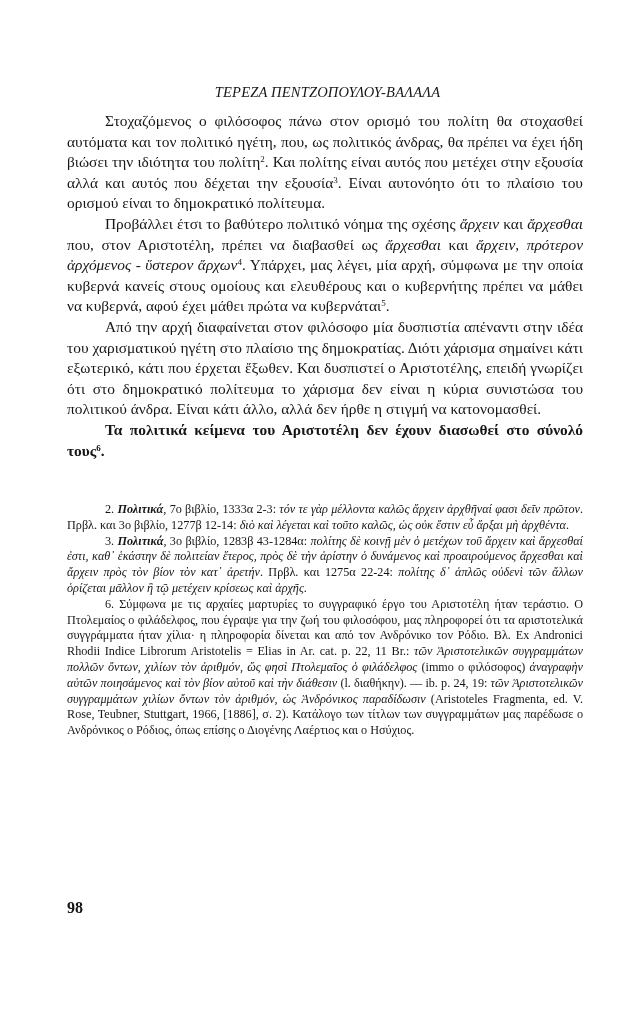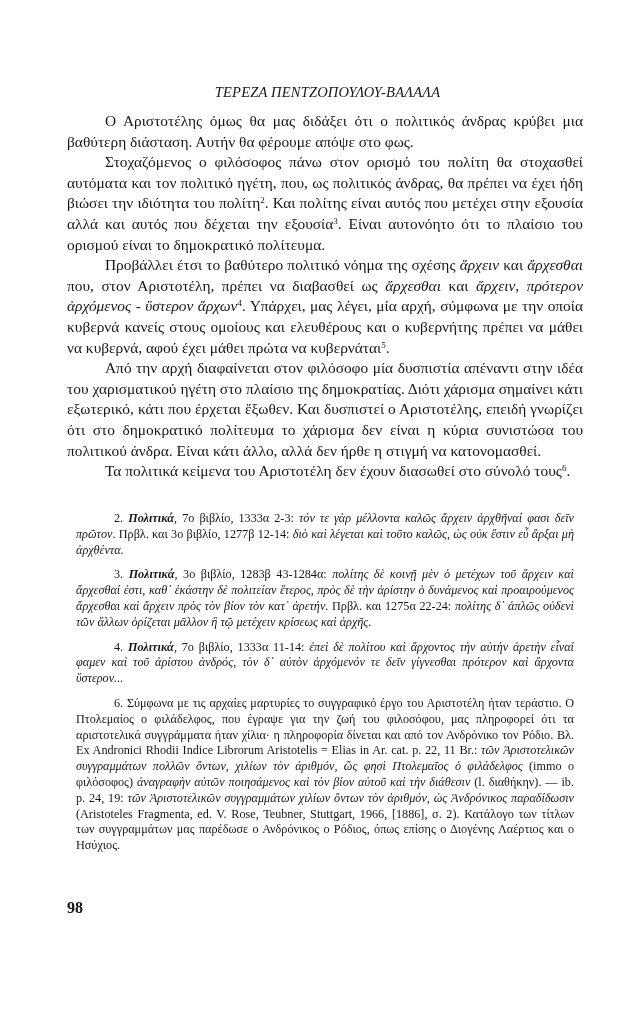--- a/index.html
+++ b/index.html
@@ -43,32 +43,33 @@
     line-height: 20.6px;
   }
   .body-text p {
     margin: 0;
     text-indent: 38px;
     text-align: justify;
   }
   .body-text p.last {
     text-align: justify;
     text-align-last: left;
+    font-weight: bold;
   }
   .footnotes {
     position: absolute;
     left: 67px;
     top: 502px;
     width: 516px;
     font-family: "Liberation Serif", serif;
     font-size: 12.2px;
     line-height: 15.8px;
   }
   .footnotes p {
-    margin: 9px;
+    margin: 0;
     text-indent: 38px;
     text-align: justify;
     font-family: Liberation Serif, serif;
   }
   .it { font-style: italic; }
   .bi { font-style: italic; font-weight: bold; }
   sup { font-size: 9px; line-height: 0; vertical-align: 5px; }
   .page-number {
     position: absolute;
     left: 67px;
@@ -79,36 +80,34 @@
   }
 </style>
 </head>
 <body>
 
 <div class="page">
 
   <div class="running-head">ΤΕΡΕΖΑ ΠΕΝΤΖΟΠΟΥΛΟΥ-ΒΑΛΑΛΑ</div>
 
   <div class="body-text">
-    <p>Ο Αριστοτέλης όμως θα μας διδάξει ότι ο πολιτικός άνδρας κρύβει μια βαθύτερη διάσταση. Αυτήν θα φέρουμε απόψε στο φως.</p>
 
     <p><span>Στοχαζόμενος ο φιλόσοφος πάνω στον ορισμό του πολίτη θα στοχασθεί αυτόματα και τον πολιτικό ηγέτη, που, ως πολιτικός άνδρας, θα πρέπει να έχει ήδη βιώσει την ιδιότητα του πολίτη</span><sup>2</sup><span>. Και πολίτης είναι αυτός που μετέχει στην εξουσία αλλά και αυτός που δέχεται την εξουσία</span><sup>3</sup><span>. Είναι αυτονόητο ότι το πλαίσιο του ορισμού είναι το δημοκρατικό πολίτευμα.</span></p>
 
     <p><span>Προβάλλει έτσι το βαθύτερο πολιτικό νόημα της σχέσης </span><span class="it">ἄρχειν</span><span> και </span><span class="it">ἄρχεσθαι</span><span> που, στον Αριστοτέλη, πρέπει να διαβασθεί ως </span><span class="it">ἄρχεσθαι</span><span> και </span><span class="it">ἄρχειν, πρότερον ἀρχόμενος - ὕστερον ἄρχων</span><sup>4</sup><span>. Υπάρχει, μας λέγει, μία αρχή, σύμφωνα με την οποία κυβερνά κανείς στους ομοίους και ελευθέρους και ο κυβερνήτης πρέπει να μάθει να κυβερνά, αφού έχει μάθει πρώτα να κυβερνάται</span><sup>5</sup><span>.</span></p>
 
     <p>Από την αρχή διαφαίνεται στον φιλόσοφο μία δυσπιστία απέναντι στην ιδέα του χαρισματικού ηγέτη στο πλαίσιο της δημοκρατίας. Διότι χάρισμα σημαίνει κάτι εξωτερικό, κάτι που έρχεται ἔξωθεν. Και δυσπιστεί ο Αριστοτέλης, επειδή γνωρίζει ότι στο δημοκρατικό πολίτευμα το χάρισμα δεν είναι η κύρια συνιστώσα του πολιτικού άνδρα. Είναι κάτι άλλο, αλλά δεν ήρθε η στιγμή να κατονομασθεί.</p>
 
     <p class="last"><span>Τα πολιτικά κείμενα του Αριστοτέλη δεν έχουν διασωθεί στο σύνολό τους</span><sup>6</sup><span>.</span></p>
   </div>
 
   <div class="footnotes">
     <p><span>2. </span><span class="bi">Πολιτικά</span><span>, 7ο βιβλίο, 1333α 2-3: </span><span class="it">τόν τε γὰρ μέλλοντα καλῶς ἄρχειν ἀρχθῆναί φασι δεῖν πρῶτον</span><span>. Πρβλ. και 3ο βιβλίο, 1277β 12-14: </span><span class="it">διὸ καὶ λέγεται καὶ τοῦτο καλῶς, ὡς οὐκ ἔστιν εὖ ἄρξαι μὴ ἀρχθέντα</span><span>.</span></p>
 
     <p><span>3. </span><span class="bi">Πολιτικά</span><span>, 3ο βιβλίο, 1283β 43-1284α: </span><span class="it">πολίτης δὲ κοινῇ μὲν ὁ μετέχων τοῦ ἄρχειν καὶ ἄρχεσθαί ἐστι, καθ᾽ ἑκάστην δὲ πολιτείαν ἕτερος, πρὸς δὲ τὴν ἀρίστην ὁ δυνάμενος καὶ προαιρούμενος ἄρχεσθαι καὶ ἄρχειν πρὸς τὸν βίον τὸν κατ᾽ ἀρετήν</span><span>. Πρβλ. και 1275α 22-24: </span><span class="it">πολίτης δ᾽ ἁπλῶς οὐδενὶ τῶν ἄλλων ὁρίζεται μᾶλλον ἢ τῷ μετέχειν κρίσεως καὶ ἀρχῆς</span><span>.</span></p>
 
-    <p><span>4. </span><span class="bi">Πολιτικά</span><span>, 7ο βιβλίο, 1333α 11-14: </span><span class="it">ἐπεὶ δὲ πολίτου καὶ ἄρχοντος τὴν αὐτὴν ἀρετὴν εἶναί φαμεν καὶ τοῦ ἀρίστου ἀνδρός, τὸν δ᾽ αὐτὸν ἀρχόμενόν τε δεῖν γίγνεσθαι πρότερον καὶ ἄρχοντα ὕστερον...</span></p>
 
 
     <p><span>6. </span><span>Σύμφωνα με τις αρχαίες μαρτυρίες το συγγραφικό έργο του Αριστοτέλη ήταν τεράστιο. Ο Πτολεμαίος ο φιλάδελφος, που έγραψε για την ζωή του φιλοσόφου, μας πληροφορεί ότι τα αριστοτελικά συγγράμματα ήταν χίλια· η πληροφορία δίνεται και από τον Ανδρόνικο τον Ρόδιο. Βλ. Ex Andronici Rhodii Indice Librorum Aristotelis = Elias in Ar. cat. p. 22, 11 Br.: </span><span class="it">τῶν Ἀριστοτελικῶν συγγραμμάτων πολλῶν ὄντων, χιλίων τὸν ἀριθμόν, ὥς φησὶ Πτολεμαῖος ὁ φιλάδελφος</span><span> (immo ο φιλόσοφος) </span><span class="it">ἀναγραφὴν αὐτῶν ποιησάμενος καὶ τὸν βίον αὐτοῦ καὶ τὴν διάθεσιν</span><span> (l. διαθήκην). — ib. p. 24, 19: </span><span class="it">τῶν Ἀριστοτελικῶν συγγραμμάτων χιλίων ὄντων τὸν ἀριθμόν, ὡς Ἀνδρόνικος παραδίδωσιν</span><span> (Aristoteles Fragmenta, ed. V. Rose, Teubner, Stuttgart, 1966, [1886], σ. 2). Κατάλογο των τίτλων των συγγραμμάτων μας παρέδωσε ο Ανδρόνικος ο Ρόδιος, όπως επίσης ο Διογένης Λαέρτιος και ο Ησύχιος.</span></p>
   </div>
 
   <div class="page-number">98</div>
 </div>
 
 </body></html>

